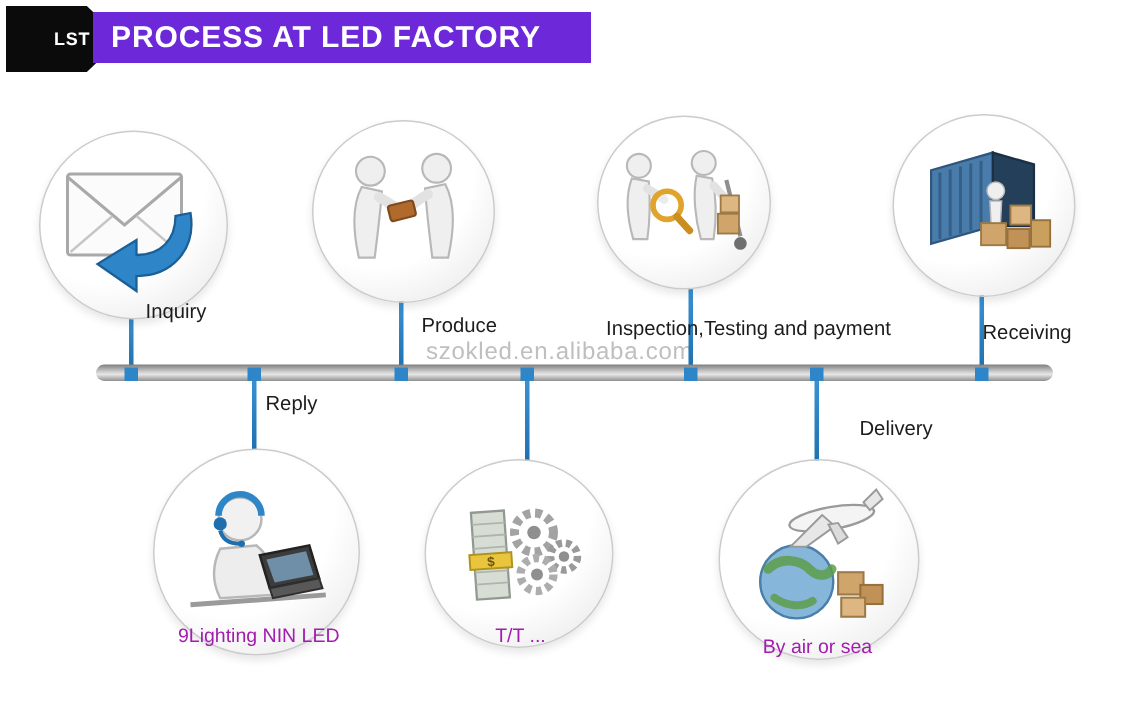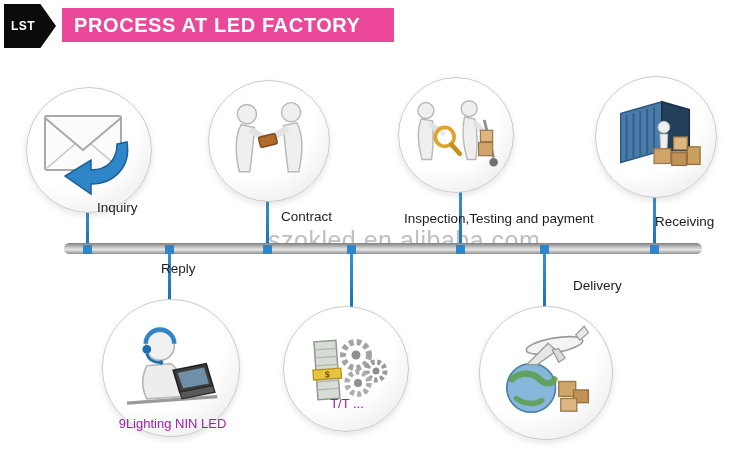--- a/index.html
+++ b/index.html
@@ -5,48 +5,48 @@
   html, body { margin: 0; padding: 0; background: #ffffff; }
   .stage {
     position: relative; width: 750px; height: 470px; background: #ffffff;
     overflow: hidden; font-family: "Liberation Sans", sans-serif; color: #1c1c1c;
   }
   
   .badge {
     position: absolute; left: 4px; top: 4px; width: 52px; height: 44px;
     background: #0b0b0b; z-index: 6;
     clip-path: polygon(0 0, 70% 0, 100% 50%, 70% 100%, 0 100%);
-    display: flex; align-items: center;
+    display: flex; align-items: center; padding-left: 25px;
   }
   .badge span { color: #fff; font-size: 12px; font-weight: bold; letter-spacing: .5px; padding-left: 7px; }
   
   .title-bar {
     position: absolute; left: 62px; top: 8px; width: 332px; height: 34px;
-    background: #ec4899; color: #fff; display: flex; align-items: center; z-index: 6;
+    background: #6d28d9; color: #fff; display: flex; align-items: center; z-index: 6;
   }
   .title-bar span { font-size: 20px; font-weight: bold; letter-spacing: .6px; padding-left: 12px; white-space: nowrap; }
   
   .timeline {
     position: absolute; left: 64px; top: 243px; width: 638px; height: 11px;
     border-radius: 6px; z-index: 2;
     background: linear-gradient(to bottom, #7e7e7e, #cfcfcf 45%, #e6e6e6 60%, #8f8f8f);
   }
   .conn { position: absolute; width: 3px; background: linear-gradient(to bottom, #3b93d4, #1f6fae); z-index: 1; }
   .node { position: absolute; width: 9px; height: 9px; background: #2e86c8; top: 245px; z-index: 3; }
   
   .circle {
     position: absolute; border-radius: 50%;
     background: radial-gradient(circle at 35% 28%, #ffffff 55%, #ededed 85%, #e2e2e2);
     border: 1px solid #cbcbcb; box-shadow: 0 3px 6px rgba(0,0,0,.10);
     display: flex; align-items: center; justify-content: center; z-index: 2;
   }
   .lbl { position: absolute; font-size: 13.5px; color: #1c1c1c; z-index: 4; white-space: nowrap; }
   .cap { position: absolute; font-size: 13px; color: #a21caf; z-index: 5; text-align: center; white-space: nowrap; }
   .watermark {
-    position: absolute; left: 268px; top: 226px; font-size: 25px; color: #bfbfbf;
+    position: absolute; left: 284px; top: 226px; font-size: 16px; color: #bfbfbf;
     letter-spacing: .5px; z-index: 0; white-space: nowrap;
   }
 </style>
 </head>
 <body>
 
 <div class="stage">
 
   <div class="badge">
     <span>LST</span>
@@ -169,23 +169,24 @@
       <path d="M52 22 L32 42 L42 42 L60 29 Z" fill="#e7e7e7" stroke="#9a9a9a" stroke-width="1.2"></path>
       <path d="M56 28 L62 40 L68 36 L62 27 Z" fill="#dcdcdc" stroke="#9a9a9a" stroke-width="1.2"></path>
       <path d="M78 14 L86 6 L90 12 L82 19 Z" fill="#e7e7e7" stroke="#9a9a9a" stroke-width="1.2"></path>
       <rect x="62" y="58" width="16" height="14" fill="#cfa56b" stroke="#9c7a47" stroke-width="1.3"></rect>
       <rect x="76" y="66" width="14" height="12" fill="#c09257" stroke="#97713d" stroke-width="1.3"></rect>
       <rect x="64" y="74" width="15" height="12" fill="#ddb682" stroke="#9c7a47" stroke-width="1.3"></rect>
     </svg>
   </div>
 
   <div class="lbl" style="left:97px;top:200px;">Inquiry</div>
-  <div class="lbl" style="left:281px;top:209px;">Contract</div>
+  <div class="lbl" style="left:281px;top:209px;">Produce</div>
   <div class="lbl" style="left:404px;top:211px;">Inspection,Testing and payment</div>
   <div class="lbl" style="left:655px;top:214px;">Receiving</div>
 
-  <div class="lbl" style="left:161px;top:261px;">Reply</div>
+  <div class="lbl" style="left:177px;top:261px;">Reply</div>
   <div class="lbl" style="left:573px;top:266px;margin-top:12px;">Delivery</div>
 
   <div class="cap" style="left:100px;width:145px;top:416px;">9Lighting NIN LED</div>
-  <div class="cap" style="left:297px;width:100px;top:396px;">T/T ...</div>
+  <div class="cap" style="left:297px;width:100px;top:416px;">T/T ...</div>
+  <div class="cap" style="left:478px;width:134px;top:423px;">By air or sea</div>
 
 </div>
 
 </body></html>

